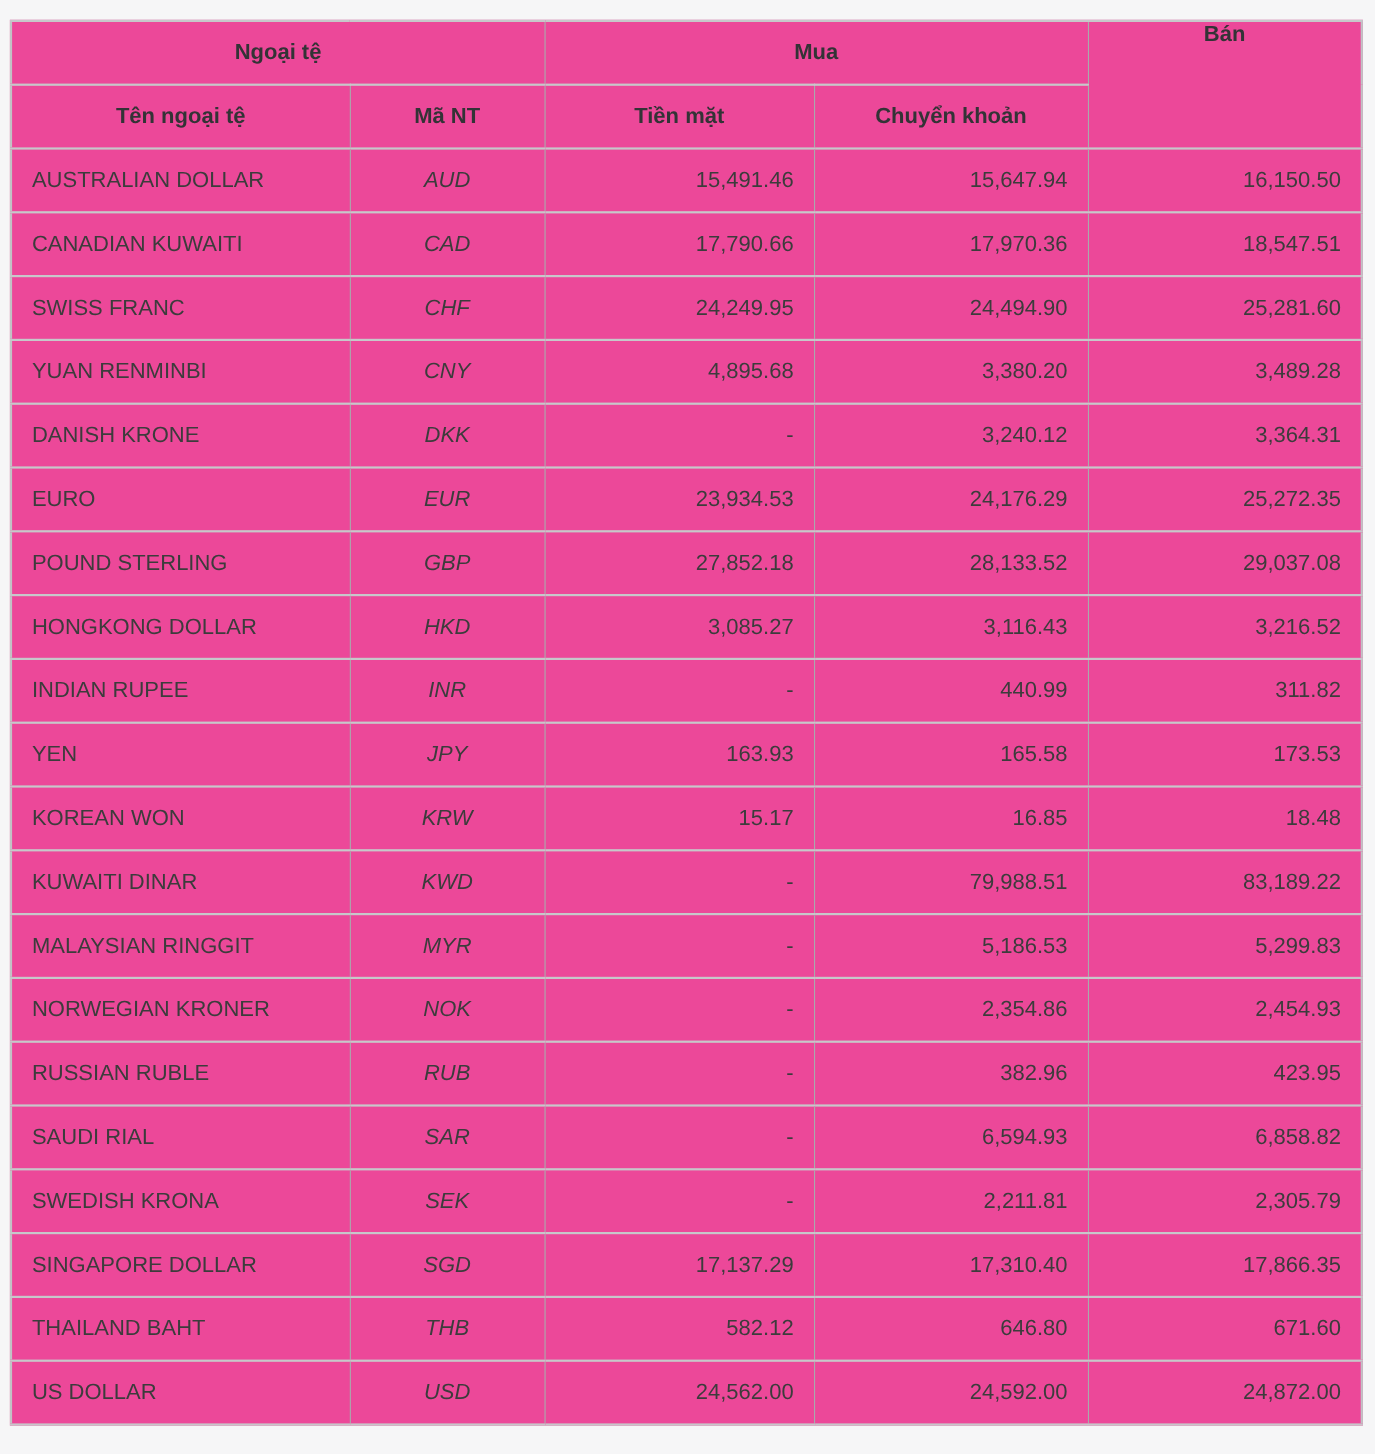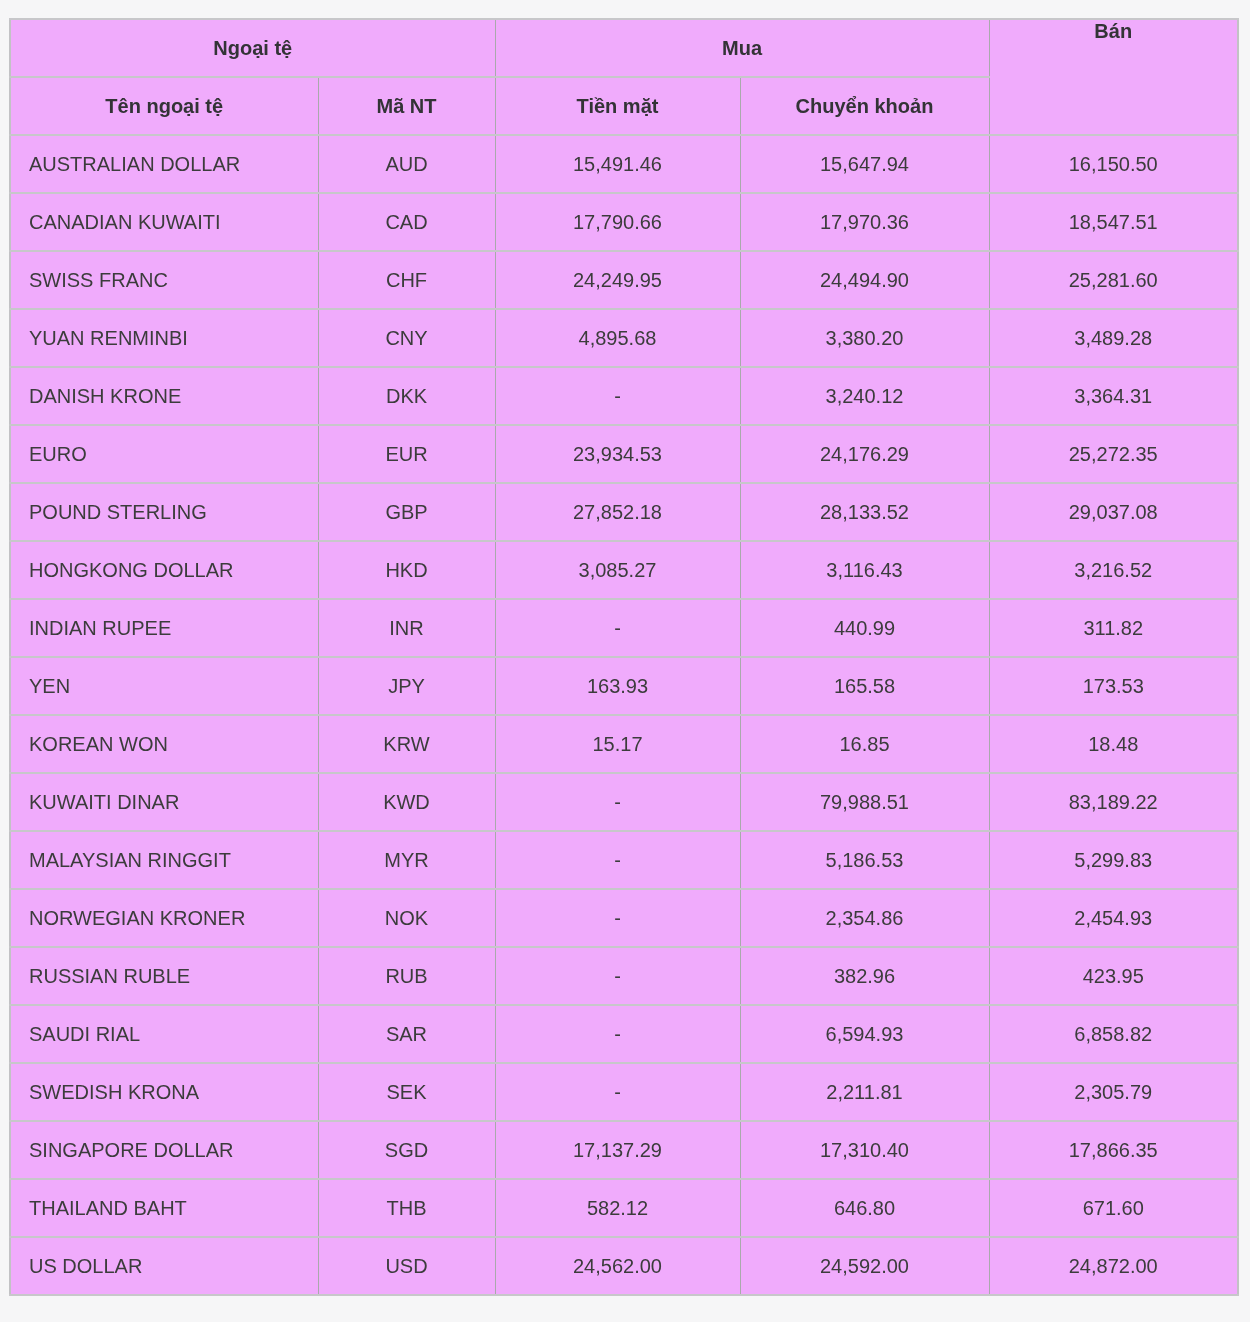--- a/index.html
+++ b/index.html
@@ -13,21 +13,21 @@
     font-family: "Liberation Sans", sans-serif;
     color: #3c3c3c;
     position: relative;
   }
   table.rates {
     position: absolute;
     left: 9px;
     top: 18px;
     width: 1228px;
     border-collapse: collapse;
-    background: #f0abfc;
+    background: #ec4899;
     table-layout: fixed;
   }
   table.rates th,
   table.rates td {
     border-left: 1px solid #a9a9ac;
     border-right: 1px solid #a9a9ac;
     border-top: 2px solid #c7c7ca;
     border-bottom: 2px solid #c7c7ca;
     font-size: 20px;
     padding: 0 18px;
@@ -43,22 +43,22 @@
     text-align: center;
     color: #333336;
   }
   th.sell-span {
     vertical-align: top;
     padding-top: 16px;
     height: auto;
     margin-left: 39px;
   }
   td.name  { text-align: left; }
-  td.code  { text-align: center; }
-  td.num   { text-align: center; }
+  td.code  { text-align: center; font-style: italic; }
+  td.num   { text-align: right; }
 </style>
 </head>
 <body>
 
 <table class="rates">
   <colgroup>
     <col style="width:308px">
     <col style="width:177px">
     <col style="width:245px">
     <col style="width:249px">

